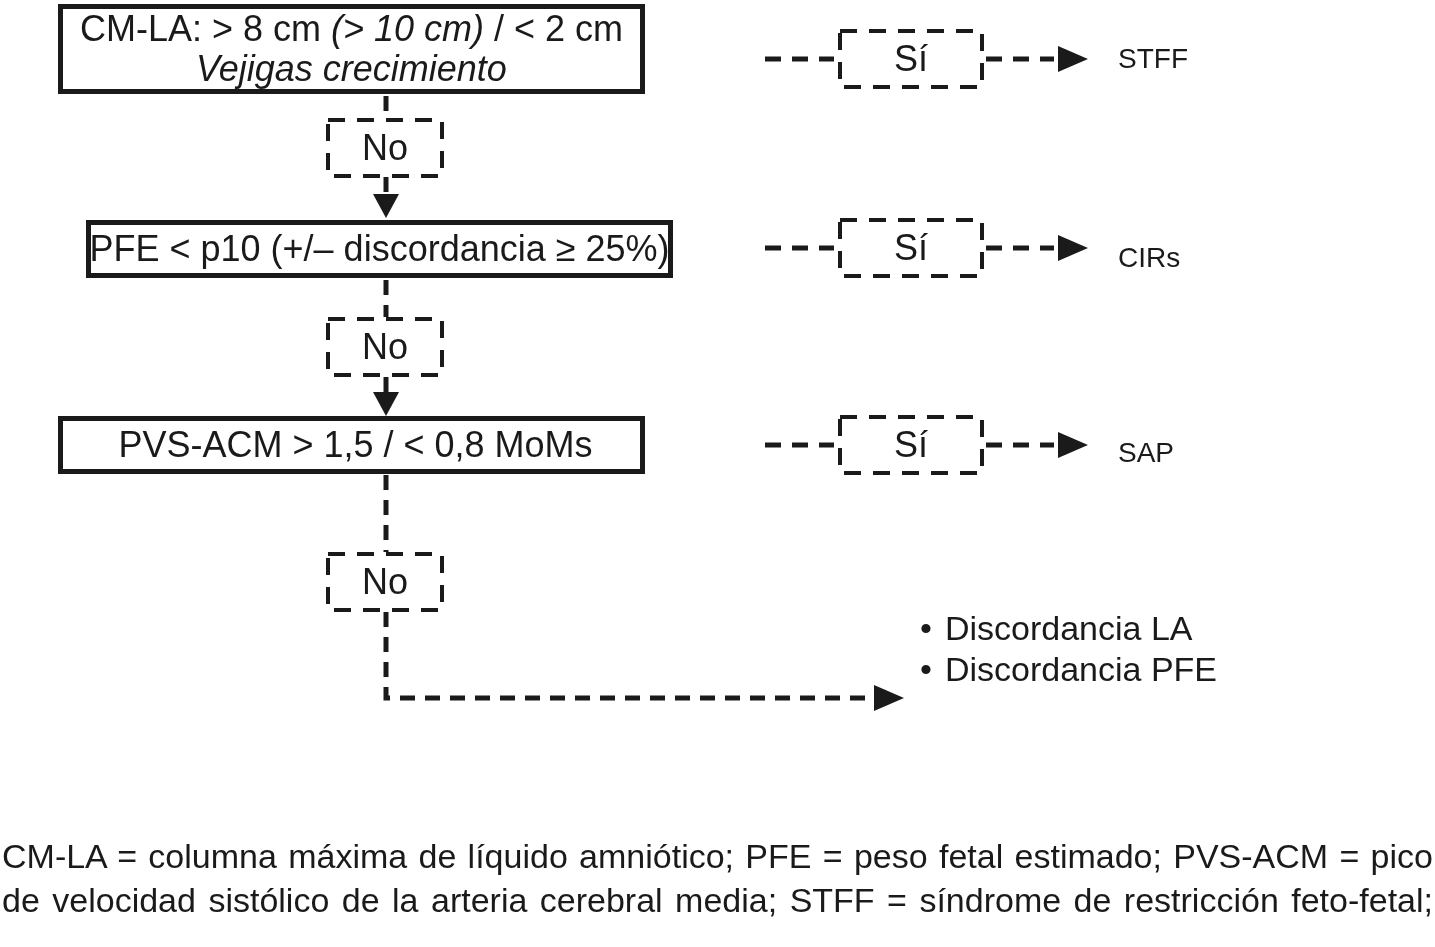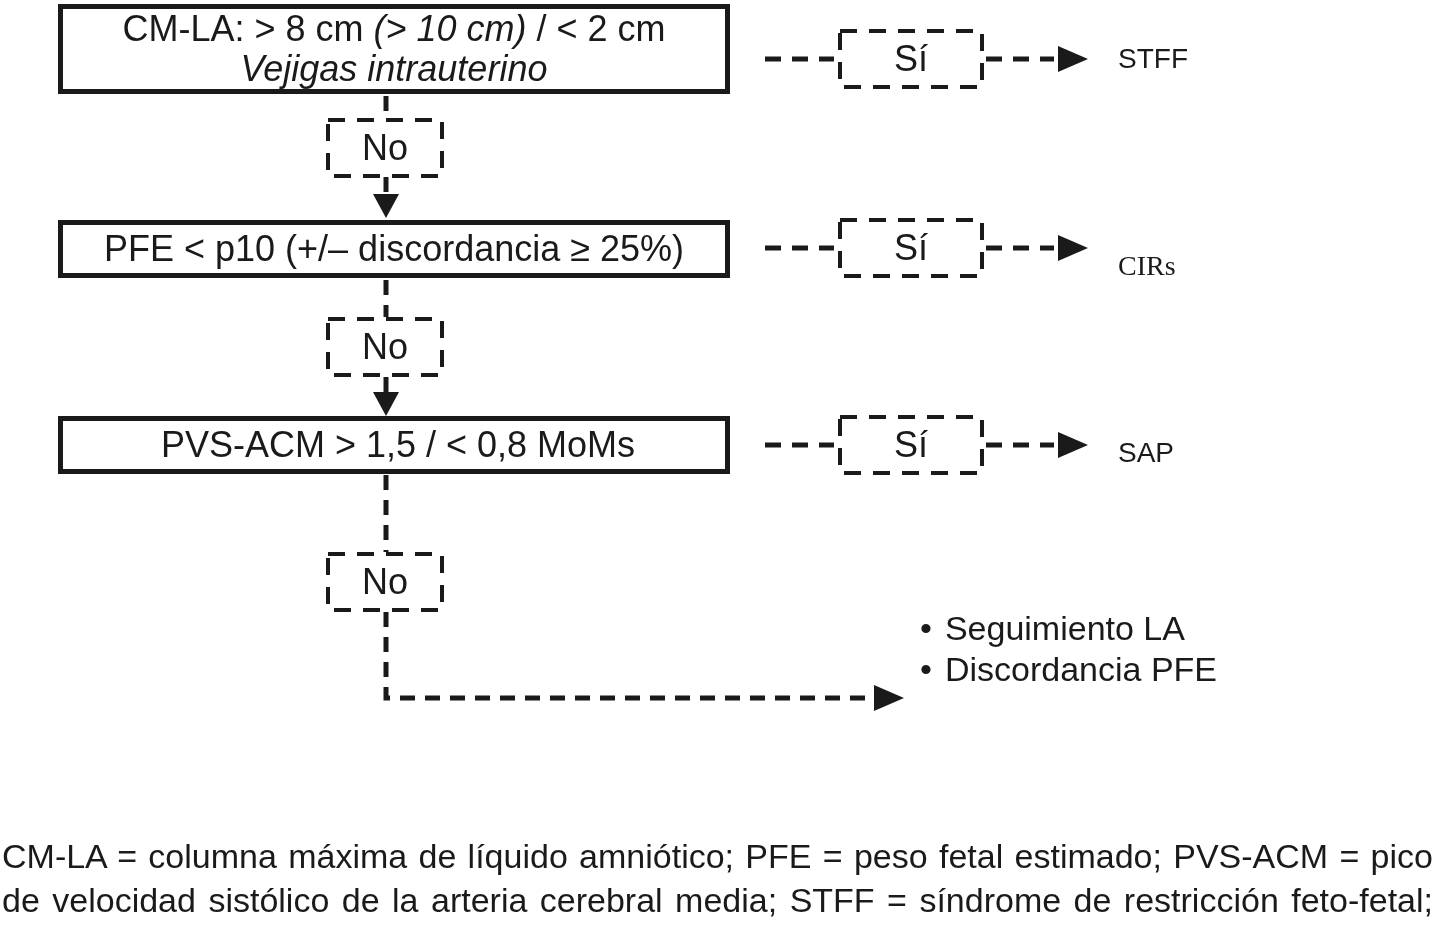--- a/index.html
+++ b/index.html
@@ -8,51 +8,51 @@
     background: #ffffff;
     color: #1a1a1a;
     font-family: "Liberation Sans", "DejaVu Sans", sans-serif;
     overflow: hidden;
   }
   .stage { position: relative; width: 1435px; height: 947px; background: #ffffff; }
   svg.lines { position: absolute; left: 0; top: 0; }
 
   .cond-box {
     position: absolute;
-    left: 58px; width: 672px;
+    left: 58px; width: 587px;
     border: 5px solid #1a1a1a;
     box-sizing: border-box;
     display: flex; flex-direction: column;
     align-items: center; justify-content: center;
     font-size: 36px; line-height: 40px;
     white-space: nowrap;
     background: #ffffff;
   }
   #box1 { top: 4px; height: 90px; }
-  #box2 { top: 220px; height: 58px; }
+  #box2 { top: 220px; height: 58px; margin-left: 28px; }
   #box3 { top: 416px; height: 58px; padding-left: 8px; }
   .it { font-style: italic; }
 
   .tag {
     position: absolute;
     width: 146px; height: 58px;
     display: flex; align-items: center; justify-content: center;
     font-size: 36px; line-height: 40px; text-align: right;
   }
   .yes { left: 838px; }
   #yes1 { top: 30px; } #yes2 { top: 219px; } #yes3 { top: 416px; }
   .no { left: 326px; width: 118px; }
   #no1 { top: 119px; } #no2 { top: 318px; } #no3 { top: 553px; }
 
   .result {
     position: absolute; left: 1118px;
     font-size: 28px; line-height: 42px;
     white-space: nowrap;
   }
-  #res1 { top: 38px; } #res2 { top: 245px; font-family: Liberation Serif, serif; } #res3 { top: 424px; margin-top: 8px; }
+  #res1 { top: 38px; } #res2 { top: 237px; } #res3 { top: 424px; margin-top: 8px; }
 
   .bullets { position: absolute; left: 920px; top: 608px; font-size: 34px; line-height: 41px; }
   .bullet-line { display: flex; white-space: nowrap; }
   .bullet-marker { margin-right: 13px; }
 
   .note {
     position: absolute; left: 920px; top: 720px;
     font-size: 36px; line-height: 40px;
     font-style: italic; white-space: nowrap;
   }
@@ -109,21 +109,21 @@
       <polygon points="373,194 399,194 386,218"></polygon>
       <polygon points="373,392 399,392 386,416"></polygon>
       <polygon points="874,685 874,711 904,698"></polygon>
     </g>
   </svg>
 
   <div class="cond-box" id="box1">
     <div>
       <span>CM-LA: &gt; 8 cm </span><span class="it">(&gt; 10 cm)</span><span> / &lt; 2 cm</span>
     </div>
-    <div class="it">Vejigas intrauterino</div>
+    <div class="it">Vejigas crecimiento</div>
   </div>
 
   <div class="cond-box" id="box2">
     <div>PFE &lt; p10 (+/– discordancia ≥ 25%)</div>
   </div>
 
   <div class="cond-box" id="box3">
     <div>PVS-ACM &gt; 1,5 / &lt; 0,8 MoMs</div>
   </div>
 
@@ -135,21 +135,21 @@
   <div class="tag no" id="no2">No</div>
   <div class="tag no" id="no3">No</div>
 
   <div class="result" id="res1">STFF</div>
   <div class="result" id="res2">CIRs</div>
   <div class="result" id="res3">SAP</div>
 
   <div class="bullets">
     <div class="bullet-line">
       <span class="bullet-marker">•</span>
-      <span>Seguimiento LA</span>
+      <span>Discordancia LA</span>
     </div>
     <div class="bullet-line">
       <span class="bullet-marker">•</span>
       <span>Discordancia PFE</span>
     </div>
   </div>
 
 
   <div class="legend">
     <div class="fill">CM-LA = columna máxima de líquido amniótico; PFE = peso fetal estimado; PVS-ACM = pico</div>

